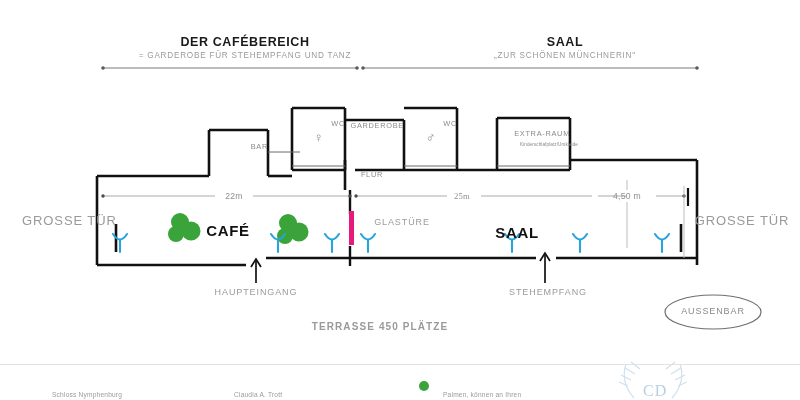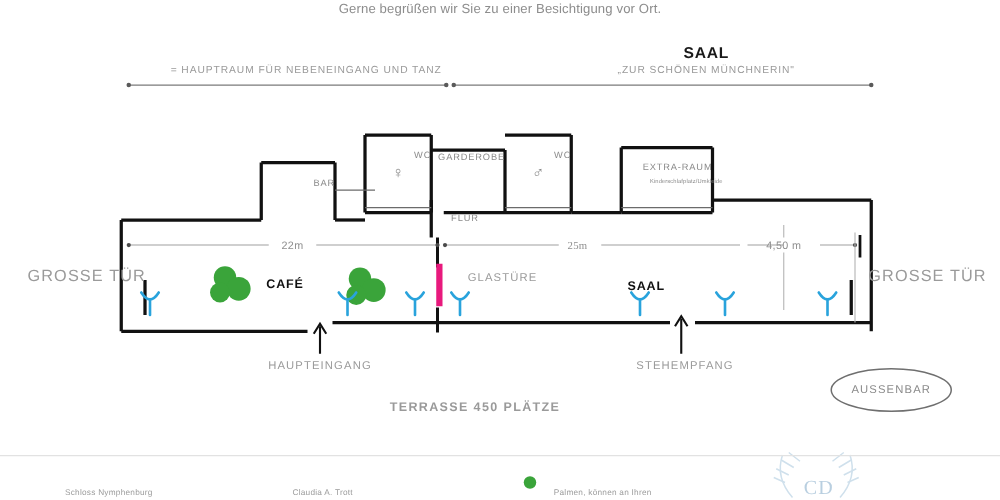--- a/index.html
+++ b/index.html
@@ -25,40 +25,40 @@
   .sec-sub{
     font-size:8.2px;color:#9a9a9a;letter-spacing:.75px;text-align:center;
   }
 
   .room-lbl{font-size:7.4px;color:#8a8a8a;letter-spacing:.7px;text-align:right;}
   .room-lbl.sm{font-size:4.6px;letter-spacing:.1px;}
   .gender{font-size:13px;color:#8a8a8a;text-align:center;line-height:1;}
 
   .dim{font-size:8.6px;color:#8f8f8f;letter-spacing:.3px;text-align:center;}
 
-  .big-lbl{font-size:10px;font-weight:bold;color:#111;letter-spacing:.7px;text-align:center;}
+  .big-lbl{font-size:15px;font-weight:bold;color:#111;letter-spacing:.7px;text-align:center;}
   .gray-lbl{font-size:9px;color:#9a9a9a;letter-spacing:.9px;text-align:center;}
   .gray-lbl.lg{font-size:13px;}
 
   .terrasse{font-size:10px;color:#9a9a9a;letter-spacing:1.1px;text-align:center;}
   .aussenbar{font-size:9px;color:#8a8a8a;letter-spacing:.9px;text-align:center;}
 
   .footer-rule{position:absolute;left:0;top:364px;width:800px;height:1px;background:#e2e2e2;}
   .foot{font-size:6.6px;color:#9b9b9b;letter-spacing:.2px;position:absolute;white-space:nowrap;}
   .logo-txt{position:absolute;font-family:"Liberation Serif",serif;font-size:16px;
     color:#b9cfe0;letter-spacing:1px;}
 </style>
 </head>
 <body>
 
 <div id="stage">
 
-  <div class="txt intro">Gerne begrüßen wir Sie zu einer Besichtigung vor Ort.</div>
-
-  <div class="txt sec-sub" style="left:85px;top:51px;width:320px;">= HAUPTRAUM FÜR NEBENEINGANG UND TANZ</div>
+
+  <div class="txt sec-title" style="left:105px;top:35px;width:280px;">DER CAFÉBEREICH</div>
+  <div class="txt sec-sub" style="left:85px;top:51px;width:320px;">= GARDEROBE FÜR STEHEMPFANG UND TANZ</div>
 
   <div class="txt sec-title" style="left:440px;top:35px;width:250px;">SAAL</div>
   <div class="txt sec-sub" style="left:440px;top:51px;width:250px;">„ZUR SCHÖNEN MÜNCHNERIN"</div>
 
   <svg class="plan" viewBox="0 0 800 400">
 
     <g stroke="#7a7a7a" stroke-width="1">
       <line x1="103" y1="68" x2="357" y2="68"></line>
     </g>
     <circle cx="103" cy="68" r="1.8" fill="#5a5a5a"></circle>

